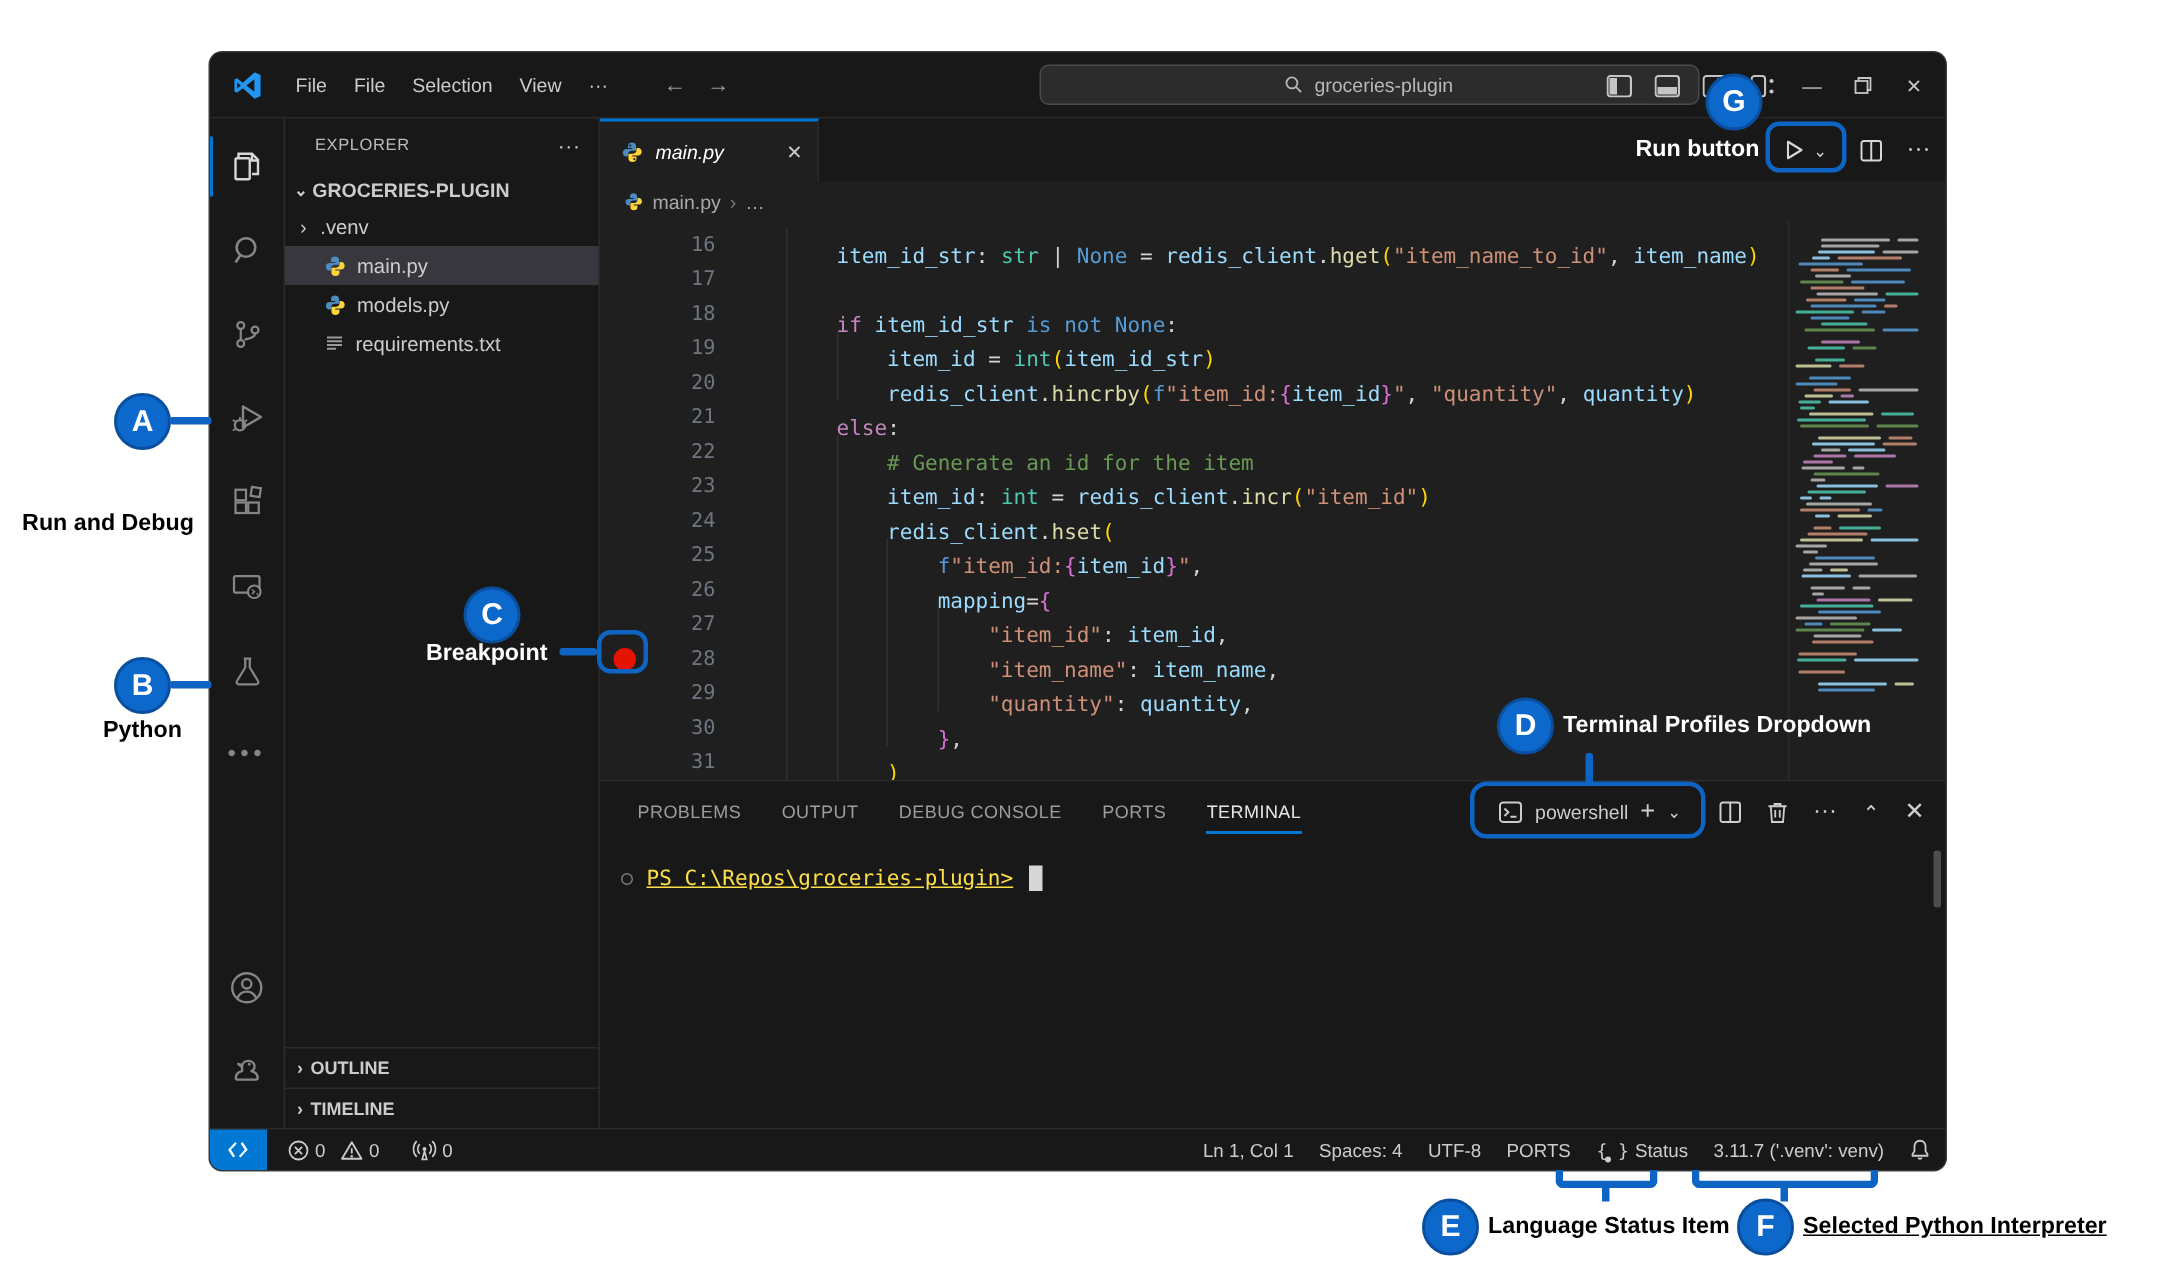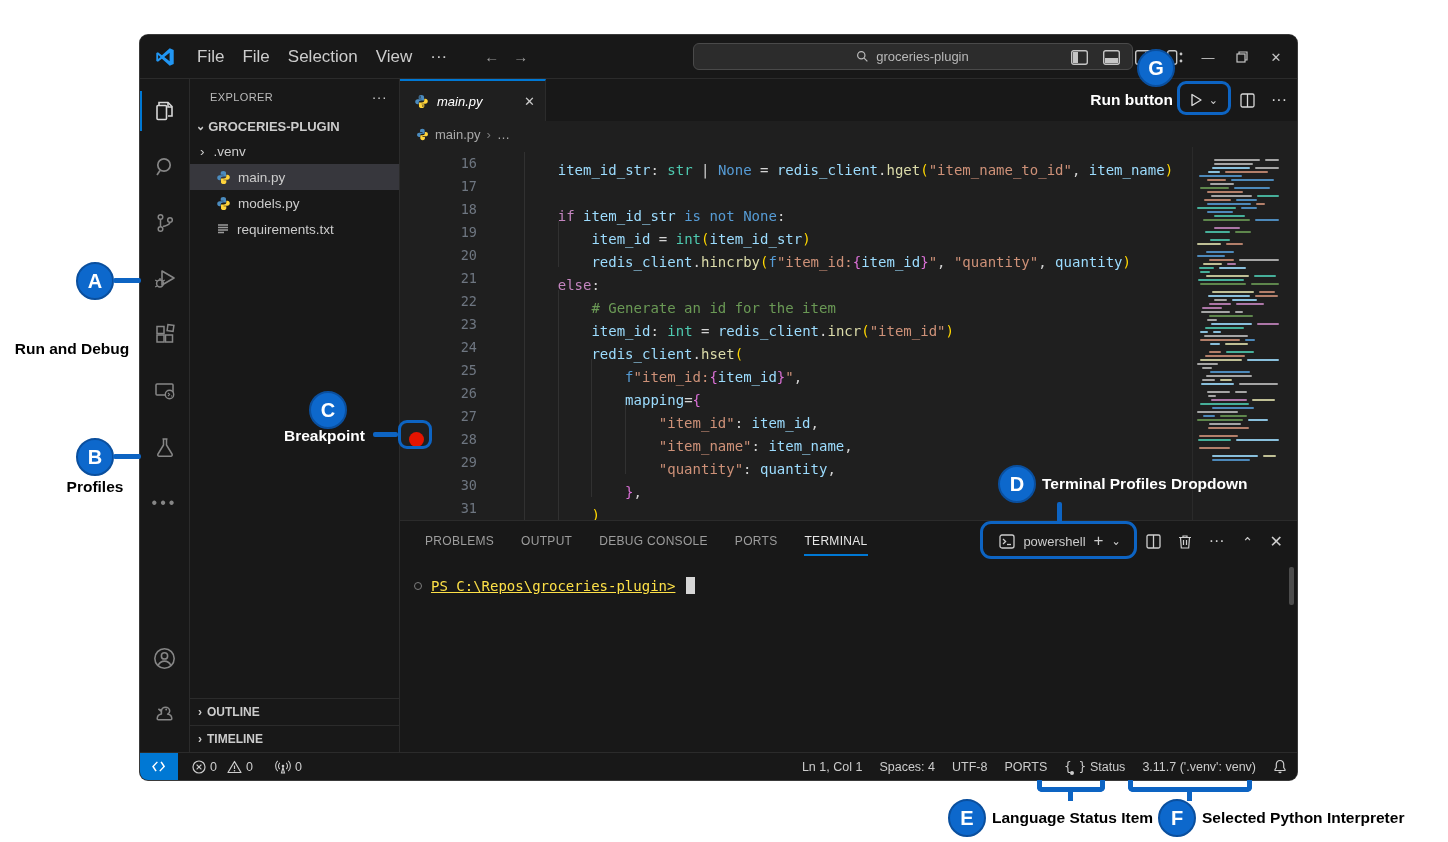--- a/index.html
+++ b/index.html
@@ -9,21 +9,21 @@
 
   
   .vswin { position:absolute; left:140px; top:35px; width:1157px; height:745px;
            background:#1f1f1f; border-radius:8px; overflow:hidden;
            box-shadow:0 0 0 1px #3a3a3a; display:flex; flex-direction:column; }
 
   
   .titlebar { height:44px; background:#181818; display:flex; align-items:center;
               position:relative; flex:0 0 44px; border-bottom:1px solid #2b2b2b; }
   .vs-logo { width:22px; height:22px; margin:0 12px 0 14px; }
-  .menu-item { color:#cccccc; font-size:17px; padding:4px 9px; border-radius:4px; }
+  .menu-item { color:#cccccc; font-size:13px; padding:4px 9px; border-radius:4px; }
   .nav-arrows { display:flex; gap:14px; margin-left:28px; color:#9a9a9a; font-size:15px; }
   .cmd-center { position:absolute; left:50%; transform:translateX(-26px); top:8px;
                 width:440px; height:27px; background:#2c2c2c; border:1px solid #4a4a4a;
                 border-radius:6px; color:#b8b8b8; font-size:13px; display:flex;
                 align-items:center; justify-content:center; gap:7px; }
   .tb-right { position:absolute; right:6px; top:0; height:44px; display:flex; align-items:center; gap:4px; }
   .tb-ico { width:28px; height:28px; display:flex; align-items:center; justify-content:center; color:#c5c5c5; }
   .winctl { width:30px; height:30px; display:flex; align-items:center; justify-content:center;
             color:#c5c5c5; font-size:13px; }
 
@@ -548,21 +548,21 @@
   <div class="ann ann-circle" style="left:76px; top:262px;">
       <span>A</span>
     </div>
   <div class="ann ann-hline" style="left:113px; top:278px; width:28px;"></div>
   <div class="ann ann-label-dark" style="left:8px; top:301px; width:128px; text-align:center;margin-top:39px;">Run and Debug</div>
 
   <div class="ann ann-circle" style="left:76px; top:438px;">
       <span>B</span>
     </div>
   <div class="ann ann-hline" style="left:113px; top:454px; width:28px;"></div>
-  <div class="ann ann-label-dark" style="left:38px; top:478px; width:114px; text-align:center;">Profiles</div>
+  <div class="ann ann-label-dark" style="left:38px; top:478px; width:114px; text-align:center;">Python</div>
 
   <div class="ann ann-circle" style="left:309px; top:391px;">
       <span>C</span>
     </div>
   <div class="ann ann-label-light" style="left:284px; top:427px;">Breakpoint</div>
   <div class="ann ann-hline" style="left:373px; top:432px; width:25px;"></div>
   <div class="ann ann-box" style="left:398px; top:420px; width:34px; height:29px;"></div>
 
   <div class="ann ann-label-light" style="left:1042px; top:475px;">Terminal Profiles Dropdown</div>
   <div class="ann ann-circle" style="left:998px; top:465px;">
@@ -576,21 +576,21 @@
   <div class="ann ann-circle" style="left:948px; top:799px;">
       <span>E</span>
     </div>
   <div class="ann ann-label-dark" style="left:992px; top:809px;">Language Status Item</div>
 
   <div class="ann ann-bracket" style="left:1128px; top:780px; width:124px;"></div>
   <div class="ann ann-stem" style="left:1187px; top:792px;"></div>
   <div class="ann ann-circle" style="left:1158px; top:799px;">
       <span>F</span>
     </div>
-  <div class="ann ann-label-dark" style="left:1202px; top:809px;">Selected Python Interpreter</div>
+  <div class="ann ann-label-dark" style="left:1202px; top:809px;text-decoration:underline;">Selected Python Interpreter</div>
 
   <div class="ann ann-label-light" style="left:1085px; top:91px; width:88px; text-align:right;">Run button</div>
   <div class="ann ann-box" style="left:1177px; top:81px; width:54px; height:34px;"></div>
   <div class="ann ann-circle" style="left:1137px; top:49px;">
       <span>G</span>
     </div>
 
 </div>
 
 </body></html>

